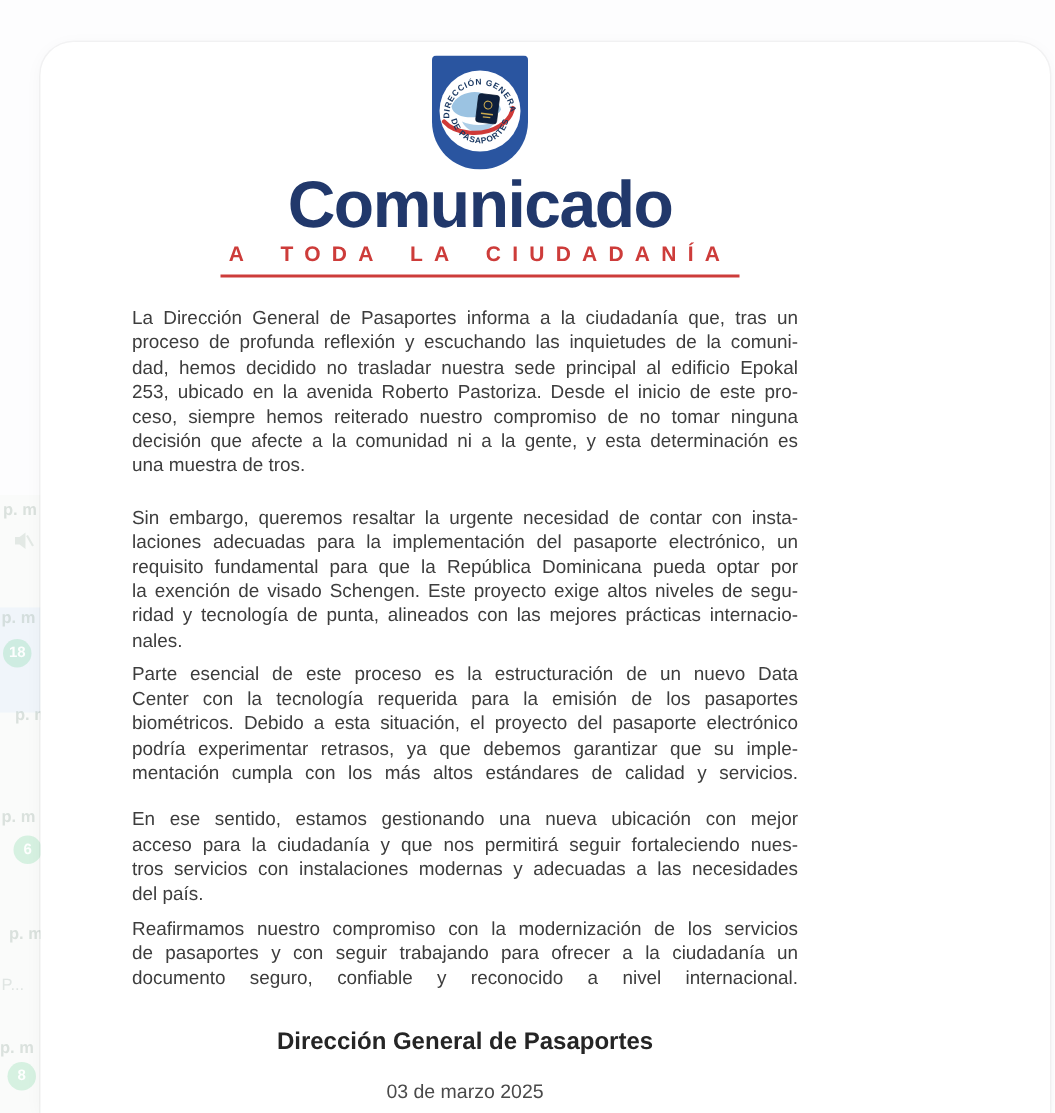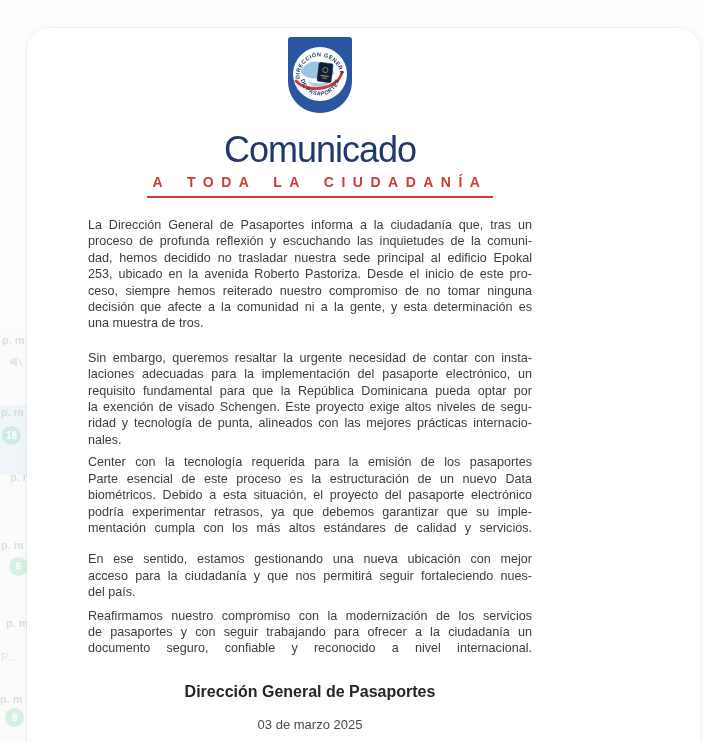--- a/index.html
+++ b/index.html
@@ -12,21 +12,21 @@
   .card{
     position:absolute;left:27px;top:28px;width:673px;height:714px;
     background:#ffffff;border-radius:22px 22px 0 0;
     box-shadow:0 0 0 1px rgba(0,0,0,0.035), 0 2px 12px rgba(0,0,0,0.035);
   }
   .column{position:relative;margin-left:61px;width:444px;padding-top:9px;}
   
   .header{text-align:center;transform:translateX(10px);}
   .logo{display:block;margin:0 auto;}
   .title{
-    margin-top:15px;font-size:36px;line-height:44px;font-weight:400;
+    margin-top:2px;font-size:44px;line-height:44px;font-weight:700;
     color:#21386b;letter-spacing:-1px;
   }
   .subtitle{
     margin-top:3px;font-size:14px;line-height:15px;font-weight:bold;
     color:#cd3c3a;letter-spacing:7.5px;word-spacing:6px;white-space:nowrap;
   }
   .red-rule{width:346px;height:2px;background:#cd3c3a;margin:6px auto 0;}
   
   .bodytext{color:#3d3d3d;font-size:12.6px;line-height:16.4px;}
   .para{margin-top:18px;}
@@ -136,29 +136,30 @@
         </div>
         <div class="para p1">
           <div class="ln">Sin embargo, queremos resaltar la urgente necesidad de contar con insta-</div>
           <div class="ln">laciones adecuadas para la implementación del pasaporte electrónico, un</div>
           <div class="ln">requisito fundamental para que la República Dominicana pueda optar por</div>
           <div class="ln">la exención de visado Schengen. Este proyecto exige altos niveles de segu-</div>
           <div class="ln">ridad y tecnología de punta, alineados con las mejores prácticas internacio-</div>
           <div class="ln end">nales.</div>
         </div>
         <div class="para p2">
+          <div class="ln">Parte esencial de este proceso es la estructuración de un nuevo Data</div>
           <div class="ln">Center con la tecnología requerida para la emisión de los pasaportes</div>
-          <div class="ln">Parte esencial de este proceso es la estructuración de un nuevo Data</div>
           <div class="ln">biométricos. Debido a esta situación, el proyecto del pasaporte electrónico</div>
           <div class="ln">podría experimentar retrasos, ya que debemos garantizar que su imple-</div>
           <div class="ln">mentación cumpla con los más altos estándares de calidad y servicios.</div>
         </div>
         <div class="para p3">
           <div class="ln">En ese sentido, estamos gestionando una nueva ubicación con mejor</div>
           <div class="ln">acceso para la ciudadanía y que nos permitirá seguir fortaleciendo nues-</div>
+          <div class="ln">tros servicios con instalaciones modernas y adecuadas a las necesidades</div>
           <div class="ln end">del país.</div>
         </div>
         <div class="para p4">
           <div class="ln">Reafirmamos nuestro compromiso con la modernización de los servicios</div>
           <div class="ln">de pasaportes y con seguir trabajando para ofrecer a la ciudadanía un</div>
           <div class="ln">documento seguro, confiable y reconocido a nivel internacional.</div>
         </div>
       </div>
 
     <div class="footer">

